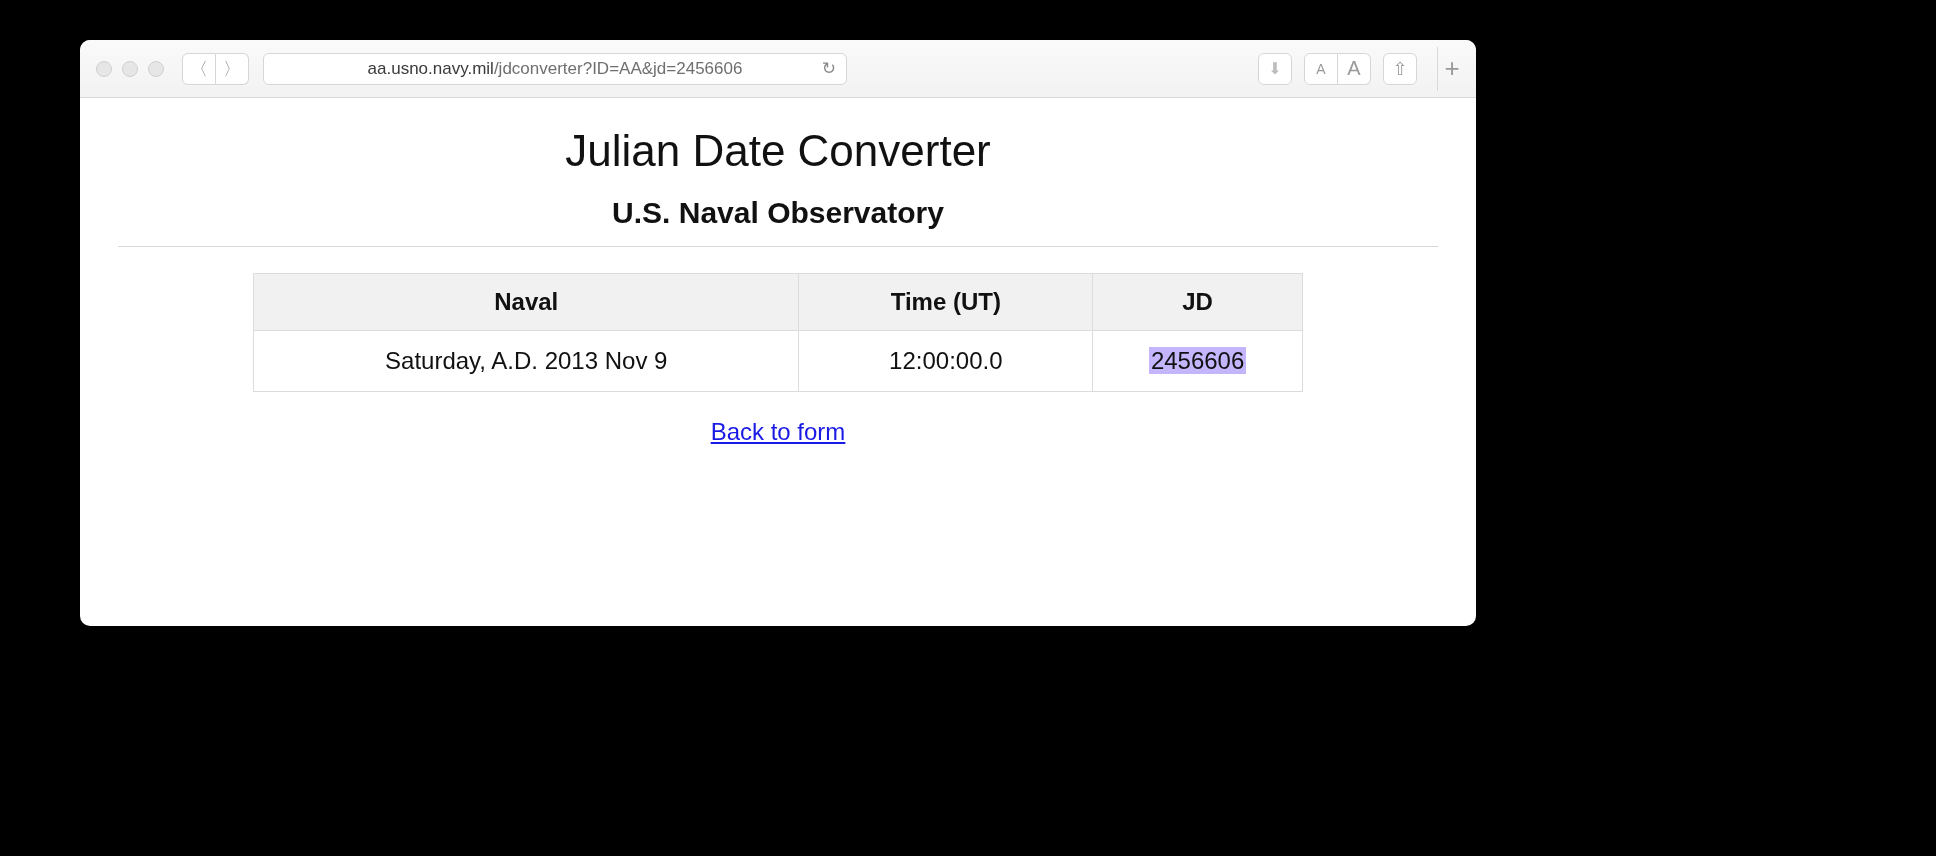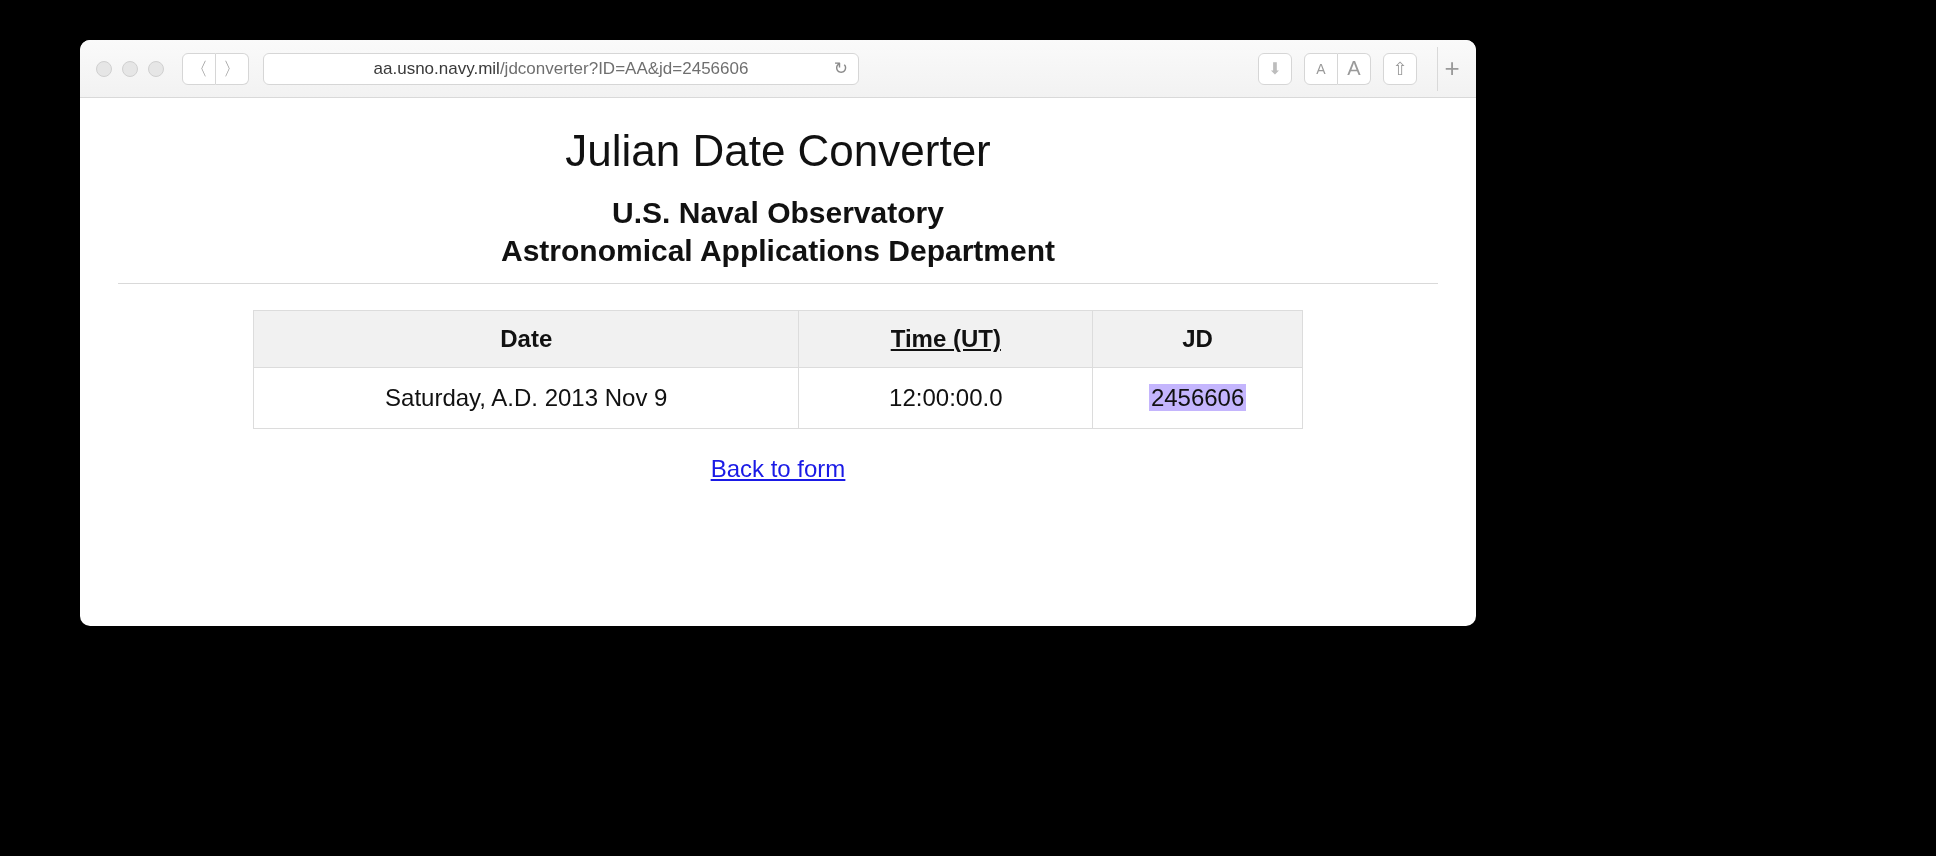--- a/index.html
+++ b/index.html
@@ -28,21 +28,21 @@
   .sqbtn{
     height:30px;min-width:32px;display:flex;align-items:center;justify-content:center;
     background:#fff;border:1px solid #d6d6d6;color:#9a9a9a;font-size:18px;
   }
   .sqbtn.left{border-radius:6px 0 0 6px;}
   .sqbtn.right{border-radius:0 6px 6px 0;border-left:none;}
   .sqbtn.solo{border-radius:6px;}
   .addr{
     flex:0 0 570px;margin-left:14px;height:30px;
     background:#fff;border:1px solid #d6d6d6;border-radius:6px;
-    display:flex;align-items:center;padding:0 12px;color:#6f6f6f;font-size:17px;
+    display:flex;align-items:center;padding:0 6px;color:#6f6f6f;font-size:17px;
     justify-content:center;position:relative;
   }
   .addr .host{color:#3a3a3a;}
   .addr .refresh{position:absolute;right:10px;color:#8a8a8a;font-size:17px;}
   .spacer{flex:1;}
   .rightctrls{display:flex;align-items:center;gap:12px;}
   .fontbtns .sqbtn.left{font-size:14px;}
   .fontbtns .sqbtn.right{font-size:20px;}
   .newtab{
     width:28px;height:44px;display:flex;align-items:center;justify-content:center;
@@ -58,21 +58,21 @@
     margin:0 auto;border-collapse:collapse;width:1050px;
     border:1px solid #dcdcdc;font-size:24px;color:#111;
   }
   table.result th{
     background:#f1f1f1;border:1px solid #dcdcdc;padding:14px 10px;font-weight:700;
   }
   table.result td{
     border:1px solid #dcdcdc;padding:16px 10px;
   }
   .col-date{width:52%;}
-  .col-time{width:28%;text-decoration:underline;}
+  .col-time{width:28%;}
   .col-jd{width:20%;}
   .highlight{background:#c4b5fd;padding:0 2px;}
   .backlink{
     display:inline-block;margin-top:26px;color:#1a1ae6;font-size:24px;
     text-decoration:underline;cursor:pointer;text-align:center;
   }
   .dl-icon{font-size:16px;color:#bdbdbd;}
   .share-icon{font-size:18px;color:#9a9a9a;}
 </style>
 </head>
@@ -123,28 +123,27 @@
       <div class="newtab">
         <span>+</span>
       </div>
     </div>
   </div>
 
   <div class="page">
     <h1 class="title">Julian Date Converter</h1>
     <h2 class="subtitle">
       <span>U.S. Naval Observatory</span><br>
-      <span>Astronomical Applications Department</span>
     </h2>
     <hr class="rule">
 
     <table class="result">
       <thead>
         <tr>
-          <th class="col-date">Date</th>
+          <th class="col-date">Naval</th>
           <th class="col-time">Time (UT)</th>
           <th class="col-jd">JD</th>
         </tr>
       </thead>
       <tbody>
         <tr>
           <td>Saturday, A.D. 2013 Nov 9</td>
           <td>12:00:00.0</td>
           <td>
             <span class="highlight">2456606</span>

